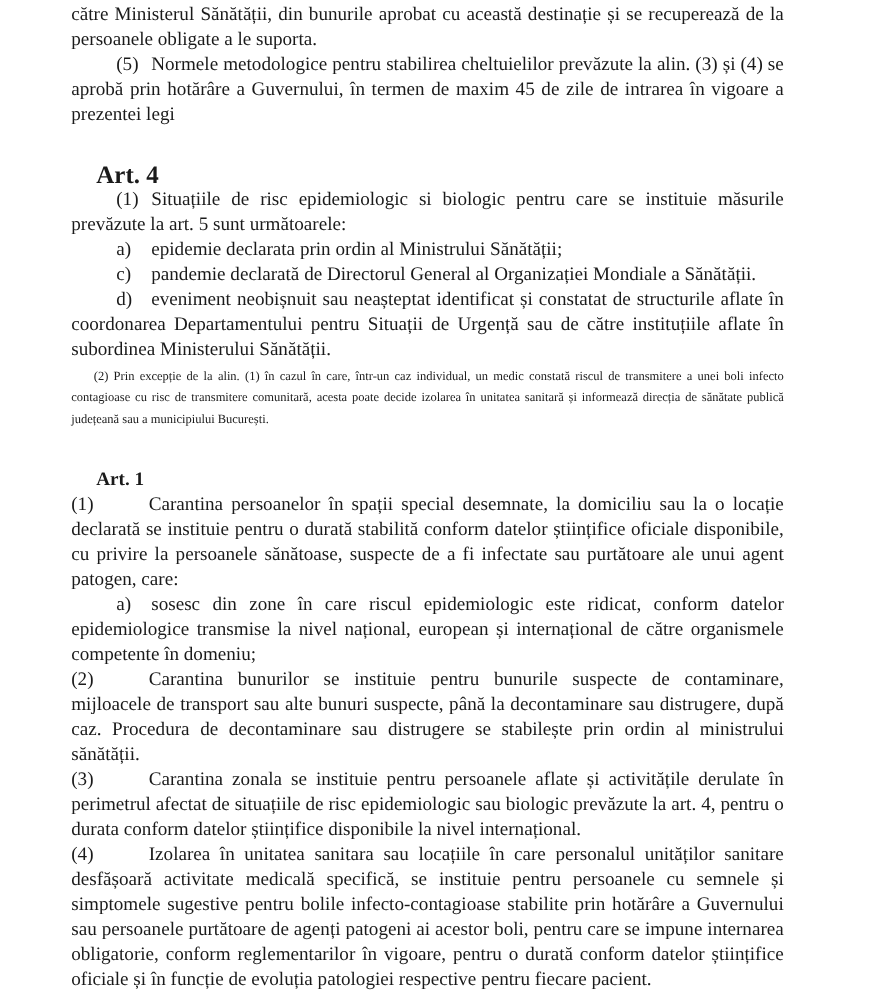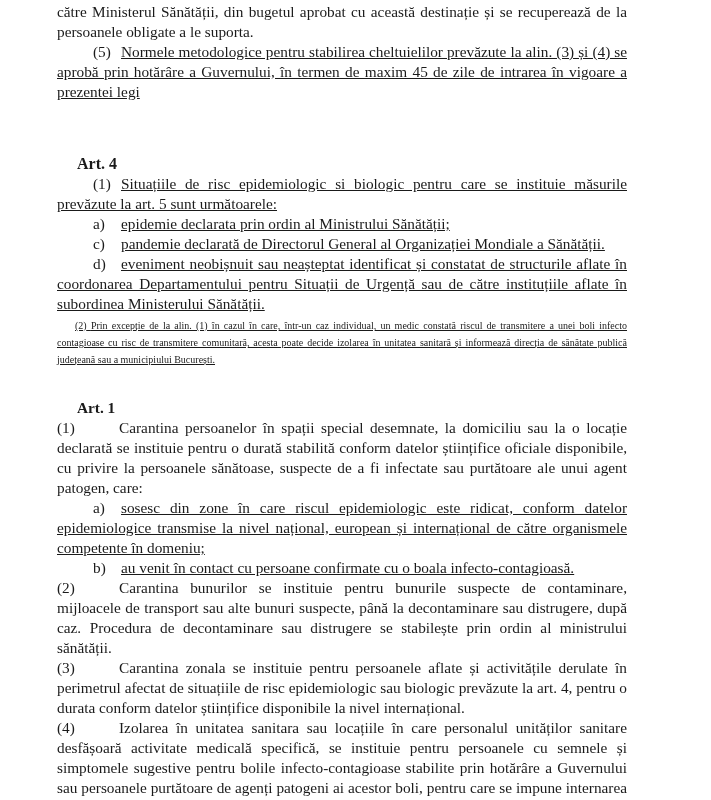--- a/index.html
+++ b/index.html
@@ -4,60 +4,59 @@
   <style>
     html, body { margin: 0; padding: 0; background: #ffffff; }
     body { width: 711px; height: 800px; overflow: hidden; position: relative; }
     .doc {
       position: absolute; left: 57px; top: 2px; width: 570px;
       font-family: "Liberation Serif", serif; color: #1a1a1a;
       font-size: 15.3px; line-height: 20px;
     }
     .p { text-align: justify; margin: 0; }
     .p.last-left { text-align-last: left; }
-    .ind { text-indent: 18px; text-decoration: underline; }
+    .ind { text-indent: 18px; }
     .head { font-weight: bold; margin: 0 0 0 20px; }
     .lab { display: inline-block; width: 46px; }
     .lab2 { display: inline-block; width: 62px; }
     .small { font-size: 10px; line-height: 17px; }
     .gap28 { height: 28px; }
     .gap30 { height: 30px; }
     .gap3 { height: 3px; }
   </style>
 </head>
 <body>
 
 <div class="doc">
 
-  <p class="p last-left">către Ministerul Sănătății, din bugetul aprobat cu această destinație și se recuperează de la persoanele obligate a le suporta.</p>
+  <p class="p last-left">către Ministerul Sănătății, din bunurile aprobat cu această destinație și se recuperează de la persoanele obligate a le suporta.</p>
 
   <p class="p last-left ind"><span class="lab">(5)</span><span>Normele metodologice pentru stabilirea cheltuielilor prevăzute la alin. (3) și (4) se aprobă prin hotărâre a Guvernului, în termen de maxim 45 de zile de intrarea în vigoare a prezentei legi</span></p>
 
   <div class="gap28"></div>
 
-  <h3 class="head" style="font-size:16px;line-height:20px;margin-top:24px;">Art. 4</h3>
+  <h3 class="head" style="font-size:20px;line-height:20px;">Art. 4</h3>
 
   <p class="p last-left ind"><span class="lab">(1)</span><span>Situațiile de risc epidemiologic si biologic pentru care se instituie măsurile prevăzute la art. 5 sunt următoarele:</span></p>
 
   <p class="p last-left ind"><span class="lab">a)</span><span>epidemie declarata prin ordin al Ministrului Sănătății;</span></p>
   <p class="p last-left ind"><span class="lab">c)</span><span>pandemie declarată de Directorul General al Organizației Mondiale a Sănătății.</span></p>
   <p class="p last-left ind"><span class="lab">d)</span><span>eveniment neobișnuit sau neașteptat identificat și constatat de structurile aflate în coordonarea Departamentului pentru Situații de Urgență sau de către instituțiile aflate în subordinea Ministerului Sănătății.</span></p>
 
   <div class="gap3"></div>
 
   <p class="p last-left ind small"><span>(2)</span> <span>Prin excepție de la alin. (1) în cazul în care, într-un caz individual, un medic constată riscul de transmitere a unei boli infecto contagioase cu risc de transmitere comunitară, acesta poate decide izolarea în unitatea sanitară și informează direcția de sănătate publică județeană sau a municipiului București.</span></p>
 
   <div class="gap30"></div>
 
   <h3 class="head" style="font-size:15.3px;line-height:20px;">Art. 1</h3>
 
   <p class="p last-left"><span class="lab2">(1)</span><span>Carantina persoanelor în spații special desemnate, la domiciliu sau la o locație declarată se instituie pentru o durată stabilită conform datelor științifice oficiale disponibile, cu privire la persoanele sănătoase, suspecte de a fi infectate sau purtătoare ale unui agent patogen, care:</span></p>
 
   <p class="p last-left ind"><span class="lab">a)</span><span>sosesc din zone în care riscul epidemiologic este ridicat, conform datelor epidemiologice transmise la nivel național, european și internațional de către organismele competente în domeniu;</span></p>
-  <p class="p last-left ind"><span class="lab">b)</span><span>au venit în contact cu persoane confirmate cu o boala infecto-contagioasă.</span></p>
 
   <p class="p last-left"><span class="lab2">(2)</span><span>Carantina bunurilor se instituie pentru bunurile suspecte de contaminare, mijloacele de transport sau alte bunuri suspecte, până la decontaminare sau distrugere, după caz. Procedura de decontaminare sau distrugere se stabilește prin ordin al ministrului sănătății.</span></p>
 
   <p class="p last-left"><span class="lab2">(3)</span><span>Carantina zonala se instituie pentru persoanele aflate și activitățile derulate în perimetrul afectat de situațiile de risc epidemiologic sau biologic prevăzute la art. 4, pentru o durata conform datelor științifice disponibile la nivel internațional.</span></p>
 
   <p class="p last-left"><span class="lab2">(4)</span><span>Izolarea în unitatea sanitara sau locațiile în care personalul unităților sanitare desfășoară activitate medicală specifică, se instituie pentru persoanele cu semnele și simptomele sugestive pentru bolile infecto-contagioase stabilite prin hotărâre a Guvernului sau persoanele purtătoare de agenți patogeni ai acestor boli, pentru care se impune internarea obligatorie, conform reglementarilor în vigoare, pentru o durată conform datelor științifice oficiale și în funcție de evoluția patologiei respective pentru fiecare pacient.</span></p>
 
 </div>
 
 </body></html>

